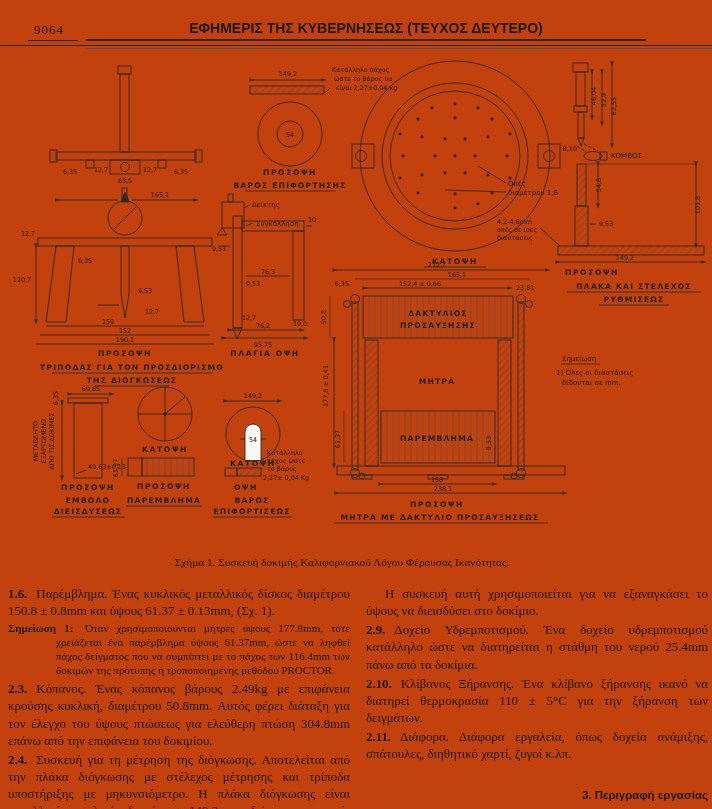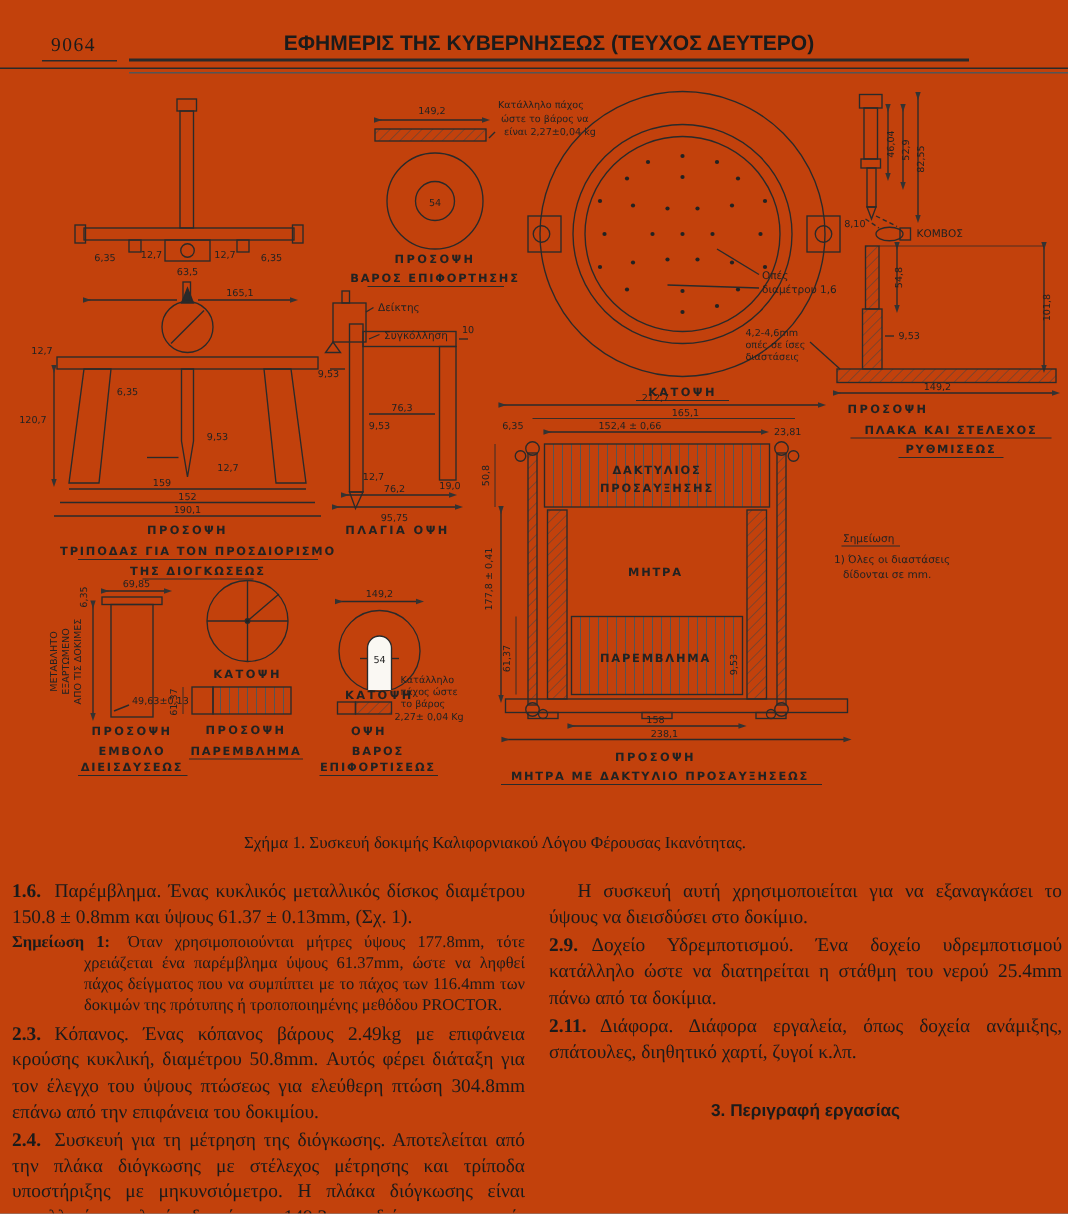--- a/index.html
+++ b/index.html
@@ -13,31 +13,31 @@
   .hdr-title{position:absolute;left:86px;top:20px;width:560px;text-align:center;
              font-family:"Liberation Sans","DejaVu Sans",sans-serif;
              font-weight:bold;font-size:14px;border-bottom:2px solid #2a2a2a;padding-bottom:3px;}
   
   .fig{position:absolute;left:0;top:56px;width:712px;height:492px;}
   svg text{font-family:"DejaVu Sans",sans-serif;fill:#222;}
   .dim{font-size:6.4px;}
   .lbl{font-size:7px;}
   .view{font-size:7.6px;letter-spacing:1.6px;font-weight:bold;}
   .ttl{font-size:7.6px;letter-spacing:1.2px;font-weight:bold;}
-  .caption{position:absolute;left:0;top:556px;width:660px;text-align:center;font-size:11.3px;}
+  .caption{position:absolute;left:12px;top:556px;width:660px;text-align:center;font-size:11.3px;}
   
   .cols{position:absolute;left:8px;top:586px;width:700px;display:flex;gap:16px;}
   .col{width:342px;text-align:justify;font-size:12.9px;line-height:1.33;}
   .para{margin:0 0 2px 0;}
   .pnum{margin-right:9px;}
   .indent{text-indent:19px;}
   .note{font-size:11px;line-height:1.27;margin:1px 0 3px 0;padding-left:48px;text-indent:-48px;}
   .note b{margin-right:12px;}
   .h3{font-family:"Liberation Sans","DejaVu Sans",sans-serif;font-weight:bold;font-size:11.5px;
-      margin:24px 0 10px 0;text-align:center;}
+      margin:24px 0 10px 0;text-align:right;}
 </style>
 </head>
 <body>
 
 <div class="page">
 
   <span class="pagenum">9064</span>
   <div class="hdr-title">ΕΦΗΜΕΡΙΣ ΤΗΣ ΚΥΒΕΡΝΗΣΕΩΣ (ΤΕΥΧΟΣ ΔΕΥΤΕΡΟ)</div>
   <div class="hdr-rule"></div>
   <div class="hdr-rule2"></div>
@@ -365,19 +365,20 @@
   <div class="cols">
     <div class="col">
       <p class="para"><b class="pnum">1.6.</b><span>Παρέμβλημα. Ένας κυκλικός μεταλλικός δίσκος διαμέτρου 150.8 ± 0.8mm και ύψους 61.37 ± 0.13mm, (Σχ. 1).</span></p>
       <p class="note"><b>Σημείωση 1:</b><span>Όταν χρησιμοποιούνται μήτρες ύψους 177.8mm, τότε χρειάζεται ένα παρέμβλημα ύψους 61.37mm, ώστε να ληφθεί πάχος δείγματος που να συμπίπτει με το πάχος των 116.4mm των δοκιμών της πρότυπης ή τροποποιημένης μεθόδου PROCTOR.</span></p>
       <p class="para"><b class="pnum">2.3.</b><span>Κόπανος. Ένας κόπανος βάρους 2.49kg με επιφάνεια κρούσης κυκλική, διαμέτρου 50.8mm. Αυτός φέρει διάταξη για τον έλεγχο του ύψους πτώσεως για ελεύθερη πτώση 304.8mm επάνω από την επιφάνεια του δοκιμίου.</span></p>
       <p class="para"><b class="pnum">2.4.</b><span>Συσκευή για τη μέτρηση της διόγκωσης. Αποτελείται από την πλάκα διόγκωσης με στέλεχος μέτρησης και τρίποδα υποστήριξης με μηκυνσιόμετρο. Η πλάκα διόγκωσης είναι μεταλλική, κυκλική, διαμέτρου 149.2mm, διάτρητη με οπές διαμέτρου (1.6mm). Ο τρίποδας που χρησιμοποιείται για να υποστηρίζει το μηκυνσιόμετρο είναι διαρθρωμένος ώστε να προσαρμόζεται στα χείλη της μήτρας.</span></p>
     </div>
     <div class="col">
       <p class="para indent"><span>Η συσκευή αυτή χρησιμοποιείται για να εξαναγκάσει το ύψους να διεισδύσει στο δοκίμιο.</span></p>
       <p class="para"><b class="pnum">2.9.</b><span>Δοχείο Υδρεμποτισμού. Ένα δοχείο υδρεμποτισμού κατάλληλο ώστε να διατηρείται η στάθμη του νερού 25.4mm πάνω από τα δοκίμια.</span></p>
+      <p class="para"><b class="pnum">2.10.</b><span>Κλίβανος Ξήρανσης. Ένα κλίβανο ξήρανσης ικανό να διατηρεί θερμοκρασία 110 ± 5°C για την ξήρανση των δειγμάτων.</span></p>
       <p class="para"><b class="pnum">2.11.</b><span>Διάφορα. Διάφορα εργαλεία, όπως δοχεία ανάμιξης, σπάτουλες, διηθητικό χαρτί, ζυγοί κ.λπ.</span></p>
       <p class="h3">3. Περιγραφή εργασίας</p>
 
     </div>
   </div>
 
 </div>
 
 </body></html>

